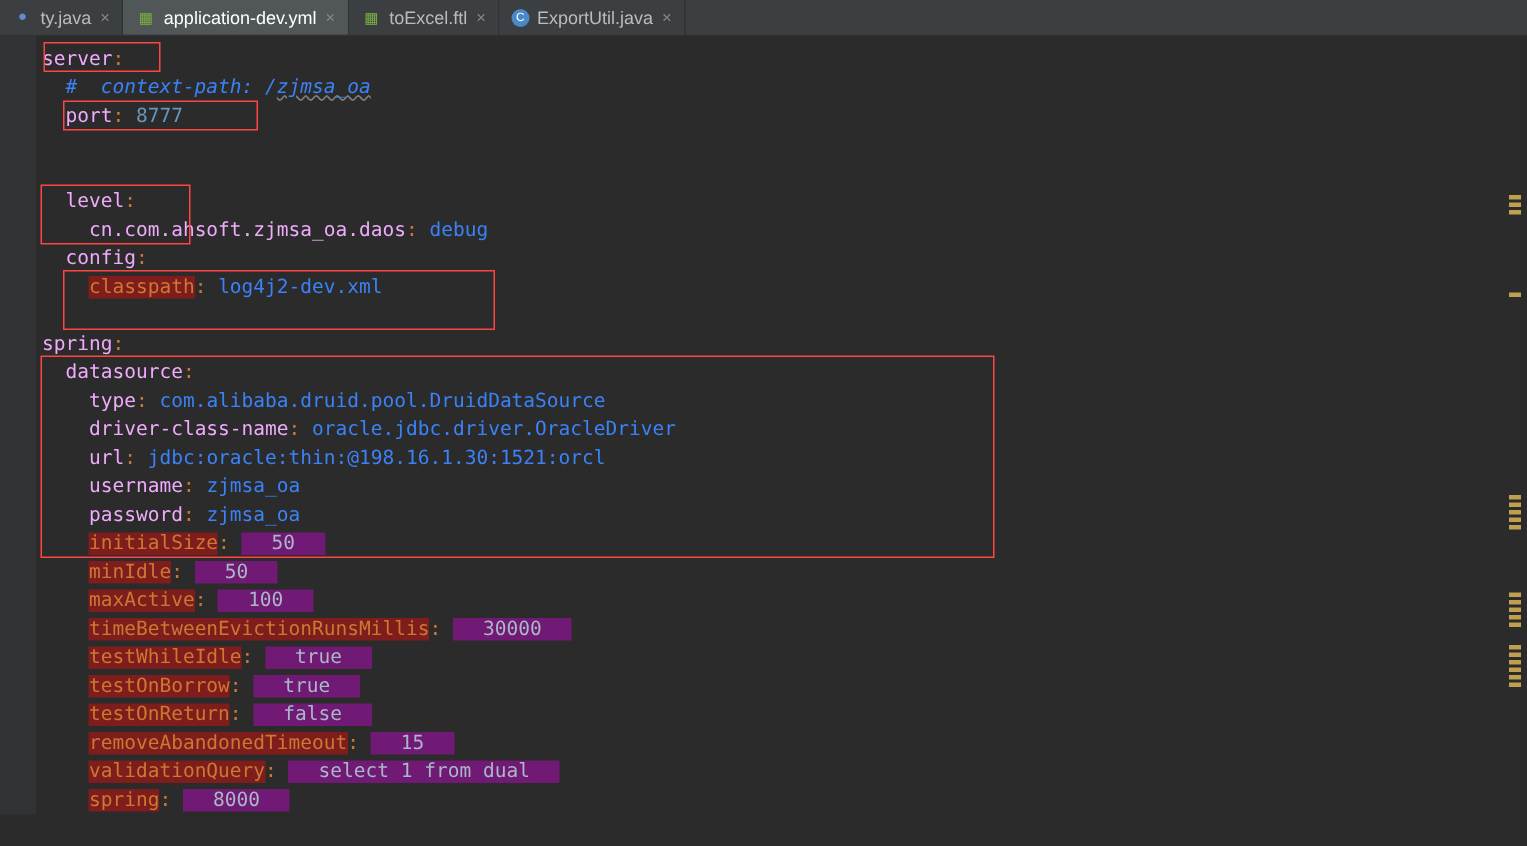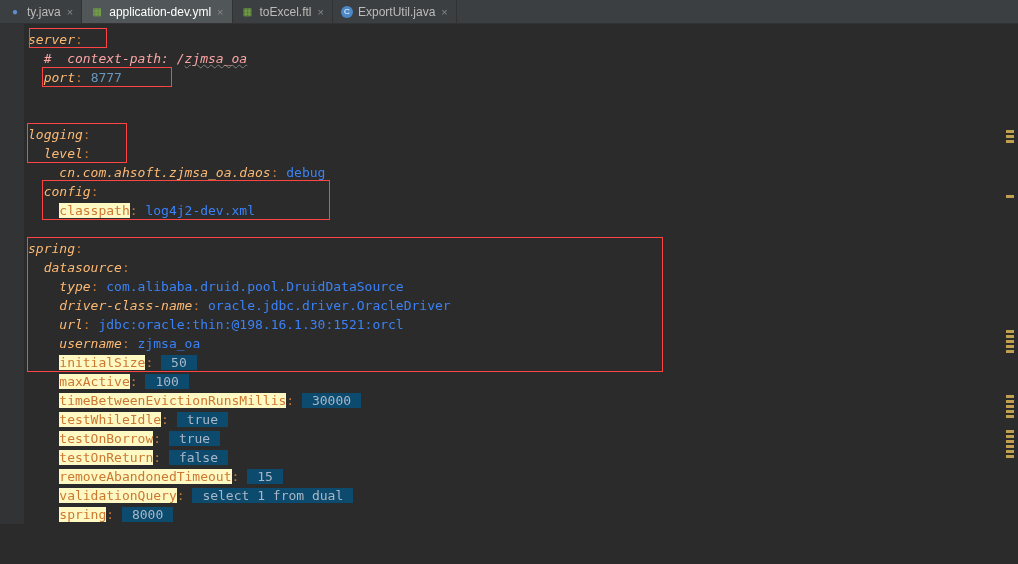--- a/index.html
+++ b/index.html
@@ -60,26 +60,26 @@
       left: 0;
       top: 0;
       width: 24px;
       height: 100%;
       background: #313335;
     }
     .line {
       white-space: pre;
       position: relative;
     }
-    .key { color: #fdba74; font-style: italic; }
-    .key-hl { color: #cc7832; background: #fef9c3; }
+    .key { color: #f0abfc; }
+    .key-hl { color: #cc7832; background: #7f1d1d; }
     .value { color: #3b82f6; }
-    .value-hl { color: #a9b7c6; background: #0c4a6e; padding: 0 10px;}
+    .value-hl { color: #a9b7c6; background: #701a75; padding: 0 20px;}
     .number { color: #6897bb; margin-top: 36px; }
-    .comment { color: #fca5a5; font-style: italic; }
+    .comment { color: #3b82f6; font-style: italic; }
     .colon { color: #cc7832; }
     .box-red {
       position: absolute;
       border: 1px solid #ff4444;
       pointer-events: none;
     }
     .right-marks {
       position: absolute;
       right: 2px;
       top: 30px;
@@ -132,33 +132,34 @@
 
 <div class="editor">
   <div class="gutter"></div>
   <div class="cursor-line" style="top:215px"></div>
 
   <div class="line"><span class="key">server</span><span class="colon">:</span></div>
   <div class="line">  <span class="comment">#  context-path: /</span><span class="comment underline">zjmsa_oa</span></div>
   <div class="line">  <span class="key">port</span><span class="colon">:</span> <span class="number">8777</span></div>
   <div class="line"> </div>
   <div class="line"> </div>
-  <div class="line"><span class="key">logging</span><span class="colon">:</span></div>
   <div class="line">  <span class="key">level</span><span class="colon">:</span></div>
   <div class="line">    <span class="key">cn.com.ahsoft.zjmsa_oa.daos</span><span class="colon">:</span> <span class="value">debug</span></div>
   <div class="line">  <span class="key">config</span><span class="colon">:</span></div>
   <div class="line">    <span class="key-hl">classpath</span><span class="colon">:</span> <span class="value">log4j2-dev.xml</span></div>
   <div class="line"> </div>
   <div class="line"><span class="key">spring</span><span class="colon">:</span></div>
   <div class="line">  <span class="key">datasource</span><span class="colon">:</span></div>
   <div class="line">    <span class="key">type</span><span class="colon">:</span> <span class="value">com.alibaba.druid.pool.DruidDataSource</span></div>
   <div class="line">    <span class="key">driver-class-name</span><span class="colon">:</span> <span class="value">oracle.jdbc.driver.OracleDriver</span></div>
   <div class="line">    <span class="key">url</span><span class="colon">:</span> <span class="value">jdbc:oracle:thin:@198.16.1.30:1521:orcl</span></div>
   <div class="line">    <span class="key">username</span><span class="colon">:</span> <span class="value">zjmsa_oa</span></div>
+  <div class="line">    <span class="key">password</span><span class="colon">:</span> <span class="value">zjmsa_oa</span></div>
   <div class="line">    <span class="key-hl">initialSize</span><span class="colon">:</span> <span class="value-hl">50</span></div>
+  <div class="line">    <span class="key-hl">minIdle</span><span class="colon">:</span> <span class="value-hl">50</span></div>
   <div class="line">    <span class="key-hl">maxActive</span><span class="colon">:</span> <span class="value-hl">100</span></div>
   <div class="line">    <span class="key-hl">timeBetweenEvictionRunsMillis</span><span class="colon">:</span> <span class="value-hl">30000</span></div>
   <div class="line">    <span class="key-hl">testWhileIdle</span><span class="colon">:</span> <span class="value-hl">true</span></div>
   <div class="line">    <span class="key-hl">testOnBorrow</span><span class="colon">:</span> <span class="value-hl">true</span></div>
   <div class="line">    <span class="key-hl">testOnReturn</span><span class="colon">:</span> <span class="value-hl">false</span></div>
   <div class="line">    <span class="key-hl">removeAbandonedTimeout</span><span class="colon">:</span> <span class="value-hl">15</span></div>
   <div class="line">    <span class="key-hl">validationQuery</span><span class="colon">:</span> <span class="value-hl">select 1 from dual</span></div>
   <div class="line">    <span class="key-hl">spring</span><span class="colon">:</span> <span class="value-hl">8000</span></div>
 
   <div class="box-red" style="top:4px;left:29px;width:78px;height:20px"></div>

